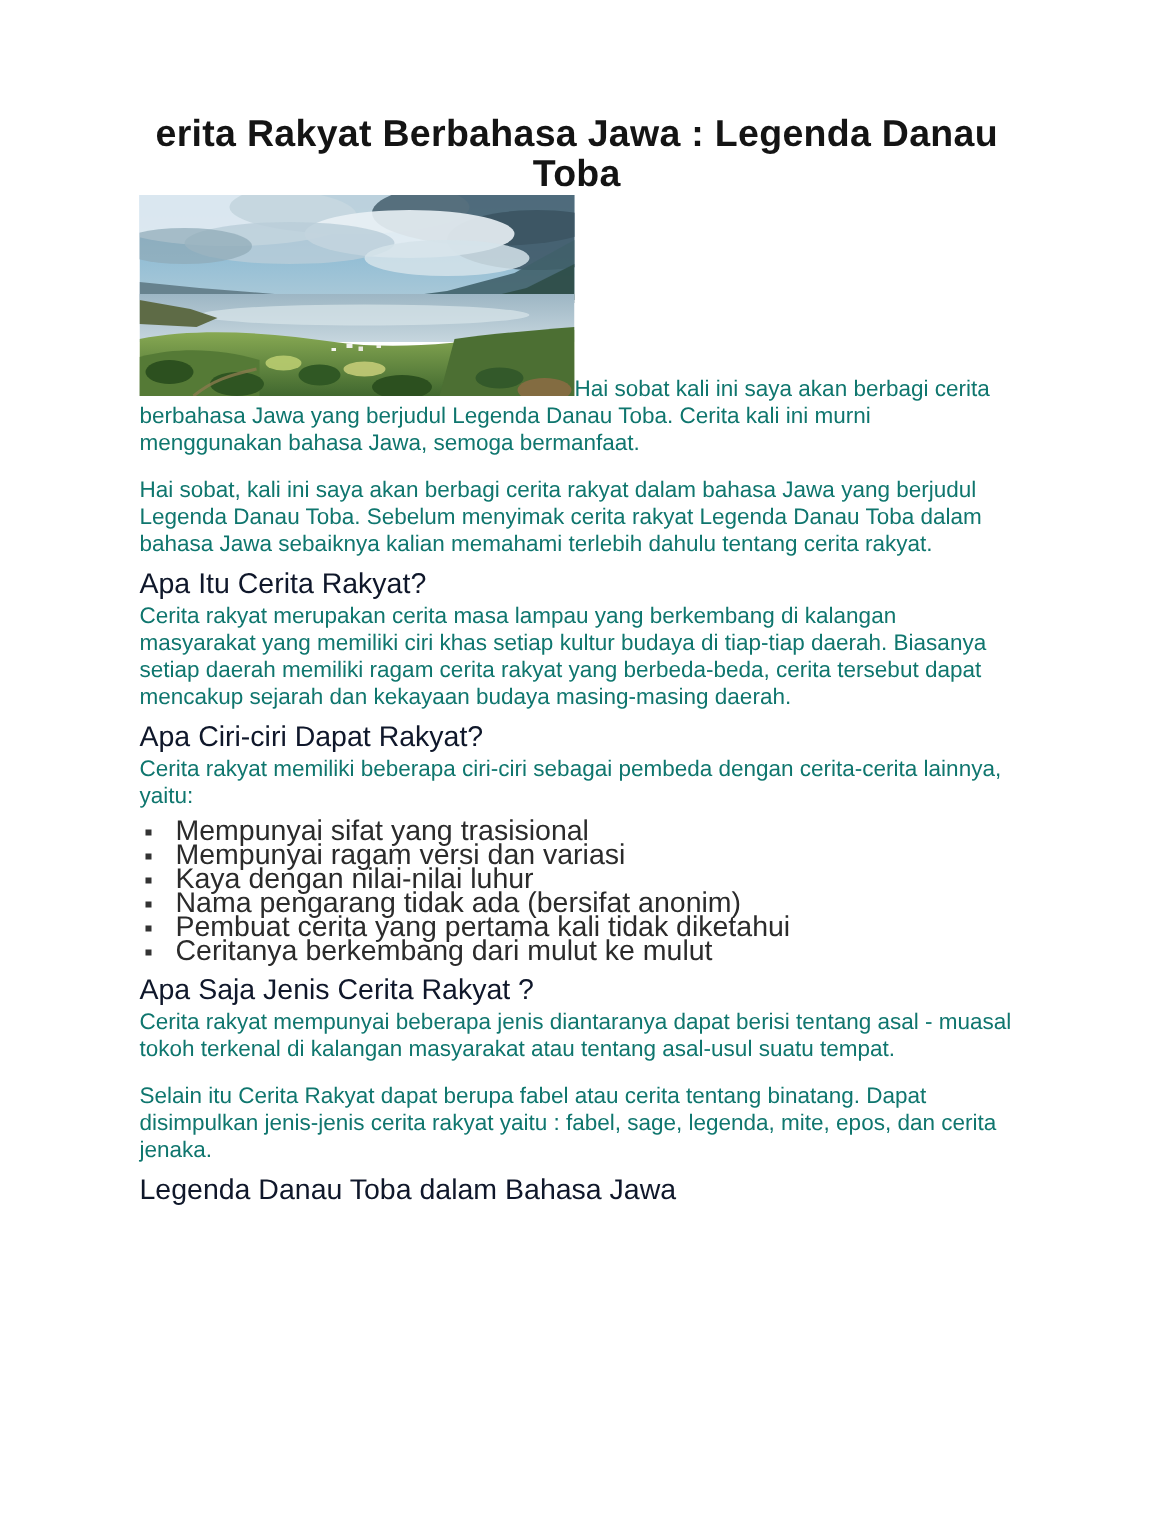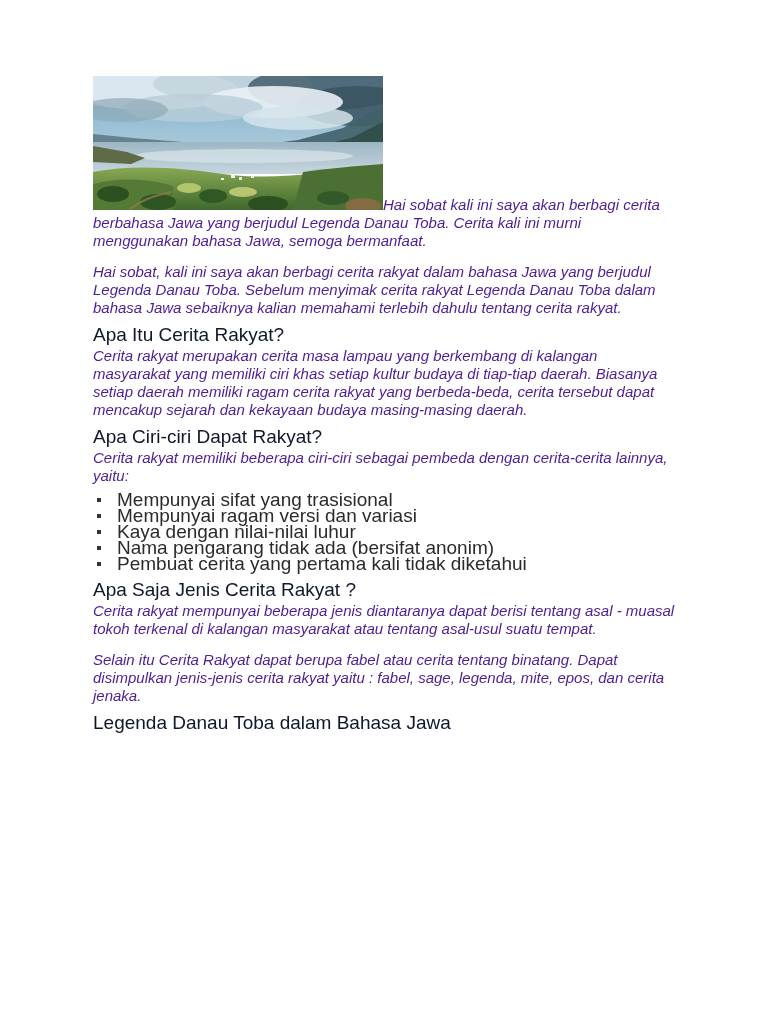--- a/index.html
+++ b/index.html
@@ -6,21 +6,21 @@
   body {
     width:768px; height:1024px; background:#ffffff; overflow:hidden;
     font-family:"Liberation Sans", sans-serif; color:#262626;
     -webkit-font-smoothing:antialiased;
   }
   .page { box-sizing:border-box; width:768px; height:1024px; padding:76px 92px 0 93px; background:#ffffff; }
   h1 {
     margin:0; font-size:25px; line-height:27px; font-weight:bold;
     text-align:center; color:#141414; letter-spacing:0.2px;
   }
-  p { margin:0; font-size:15px; line-height:18px; color:#4c1d95;font-style:italic; }
+  p { margin:0; font-size:15px; line-height:18px; color:#0f766e; }
   .gap { margin-top:13px; }
   h2 { margin:5px 0 0 0; font-size:19px; line-height:25px; font-weight:normal; color:#0f172a; }
   .photo {
     display:inline-block; width:290px; height:134px; line-height:0;
     vertical-align:baseline;
   }
   .photo svg { display:block; width:290px; height:134px; }
   ul.traits { margin:7px 0 0 0; padding:0; list-style:none; }
   ul.traits li {
     position:relative; padding-left:24px; font-size:19px; line-height:16px; color:#2b2b2b;
@@ -28,20 +28,21 @@
   ul.traits li::before {
     content:""; position:absolute; left:4px; top:6px;
     width:4px; height:4px; background:#333333;
   }
 </style>
 </head>
 <body>
 
 <div class="page">
 
+  <h1>erita Rakyat Berbahasa Jawa : Legenda Danau Toba</h1>
 
   <p><span class="photo"><svg viewBox="0 0 290 134" preserveAspectRatio="none" xmlns="http://www.w3.org/2000/svg">
       <defs>
         <linearGradient id="sky" x1="0" y1="0" x2="0" y2="1">
           <stop offset="0" stop-color="#74aed0"></stop>
               <stop offset="1" stop-color="#aac9d8"></stop>
         </linearGradient>
         <linearGradient id="water" x1="0" y1="0" x2="0" y2="1">
           <stop offset="0" stop-color="#9db6c4"></stop>
               <stop offset="1" stop-color="#c6d6de"></stop>
@@ -91,20 +92,21 @@
 
   <h2>Apa Ciri-ciri Dapat Rakyat?</h2>
   <p>Cerita rakyat memiliki beberapa ciri-ciri sebagai pembeda dengan cerita-cerita lainnya, yaitu:</p>
 
   <ul class="traits">
     <li>Mempunyai sifat yang trasisional</li>
     <li>Mempunyai ragam versi dan variasi</li>
     <li>Kaya dengan nilai-nilai luhur</li>
     <li>Nama pengarang tidak ada (bersifat anonim)</li>
     <li>Pembuat cerita yang pertama kali tidak diketahui</li>
+    <li>Ceritanya berkembang dari mulut ke mulut</li>
   </ul>
 
   <h2>Apa Saja Jenis Cerita Rakyat ?</h2>
   <p>Cerita rakyat mempunyai beberapa jenis diantaranya dapat berisi tentang asal - muasal tokoh terkenal di kalangan masyarakat atau tentang asal-usul suatu tempat.</p>
   <p class="gap">Selain itu Cerita Rakyat dapat berupa fabel atau cerita tentang binatang. Dapat disimpulkan jenis-jenis cerita rakyat yaitu : fabel, sage, legenda, mite, epos, dan cerita jenaka.</p>
 
   <h2>Legenda Danau Toba dalam Bahasa Jawa</h2>
 
 </div>
 

